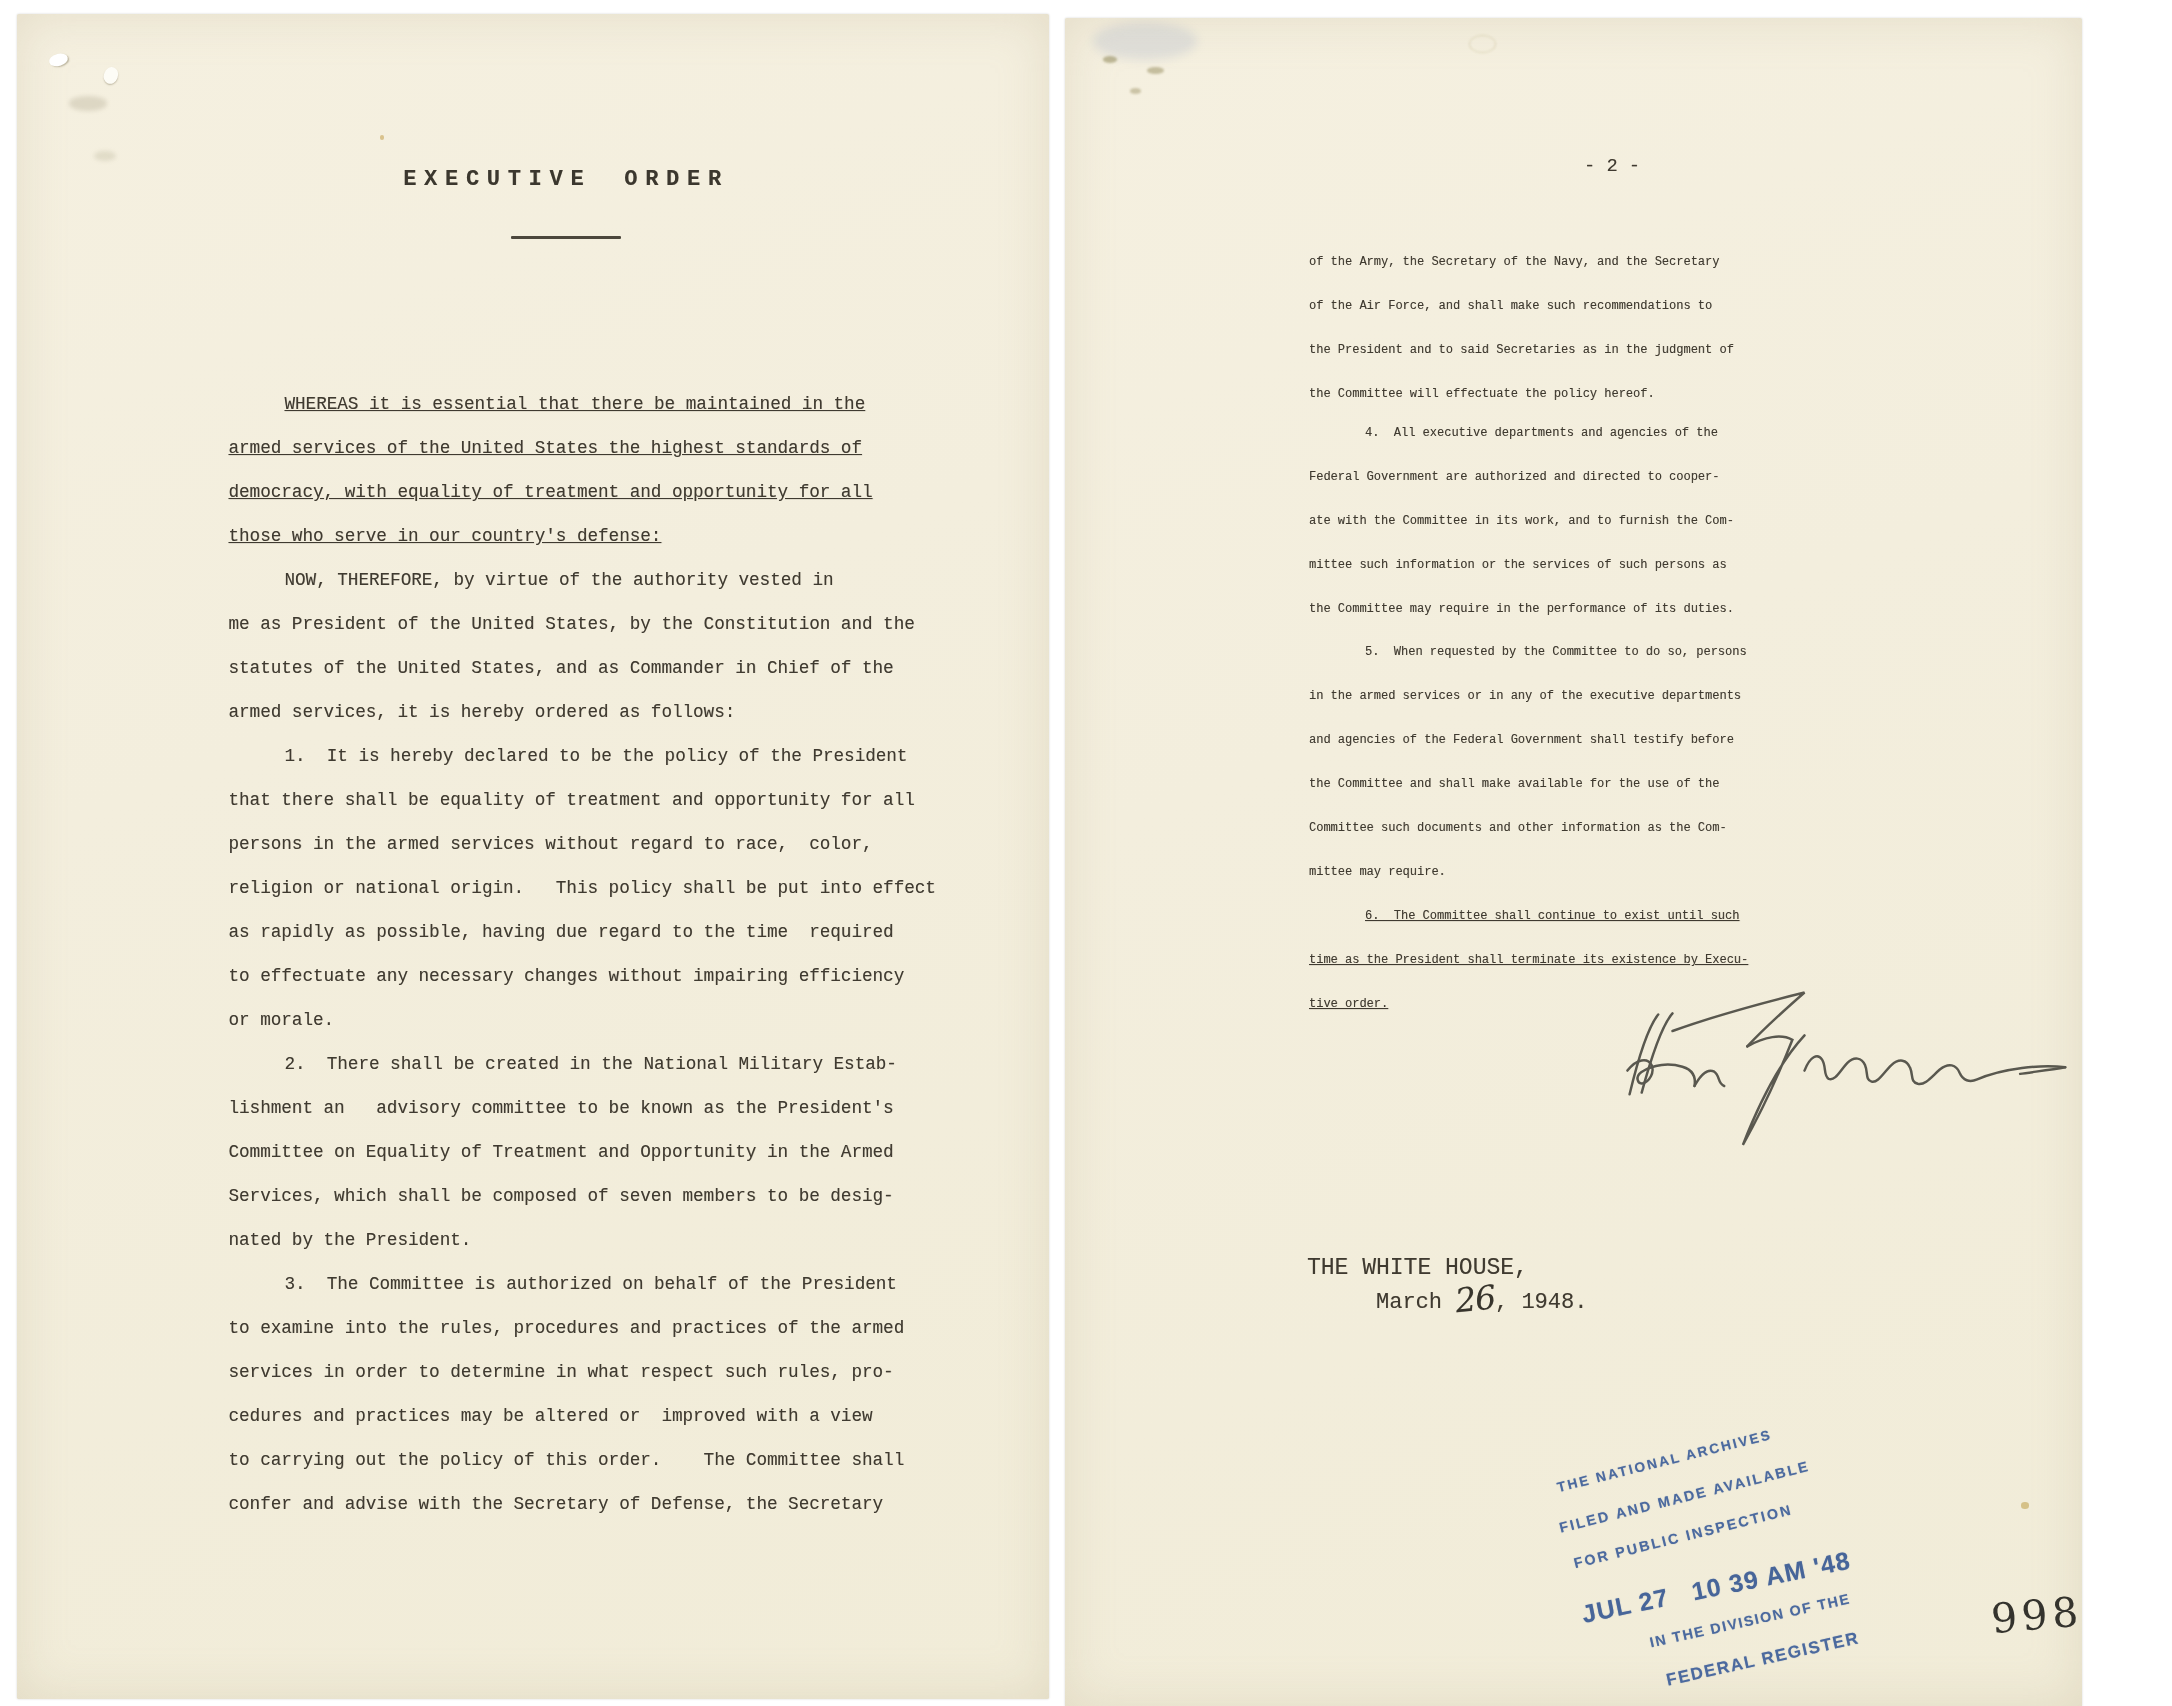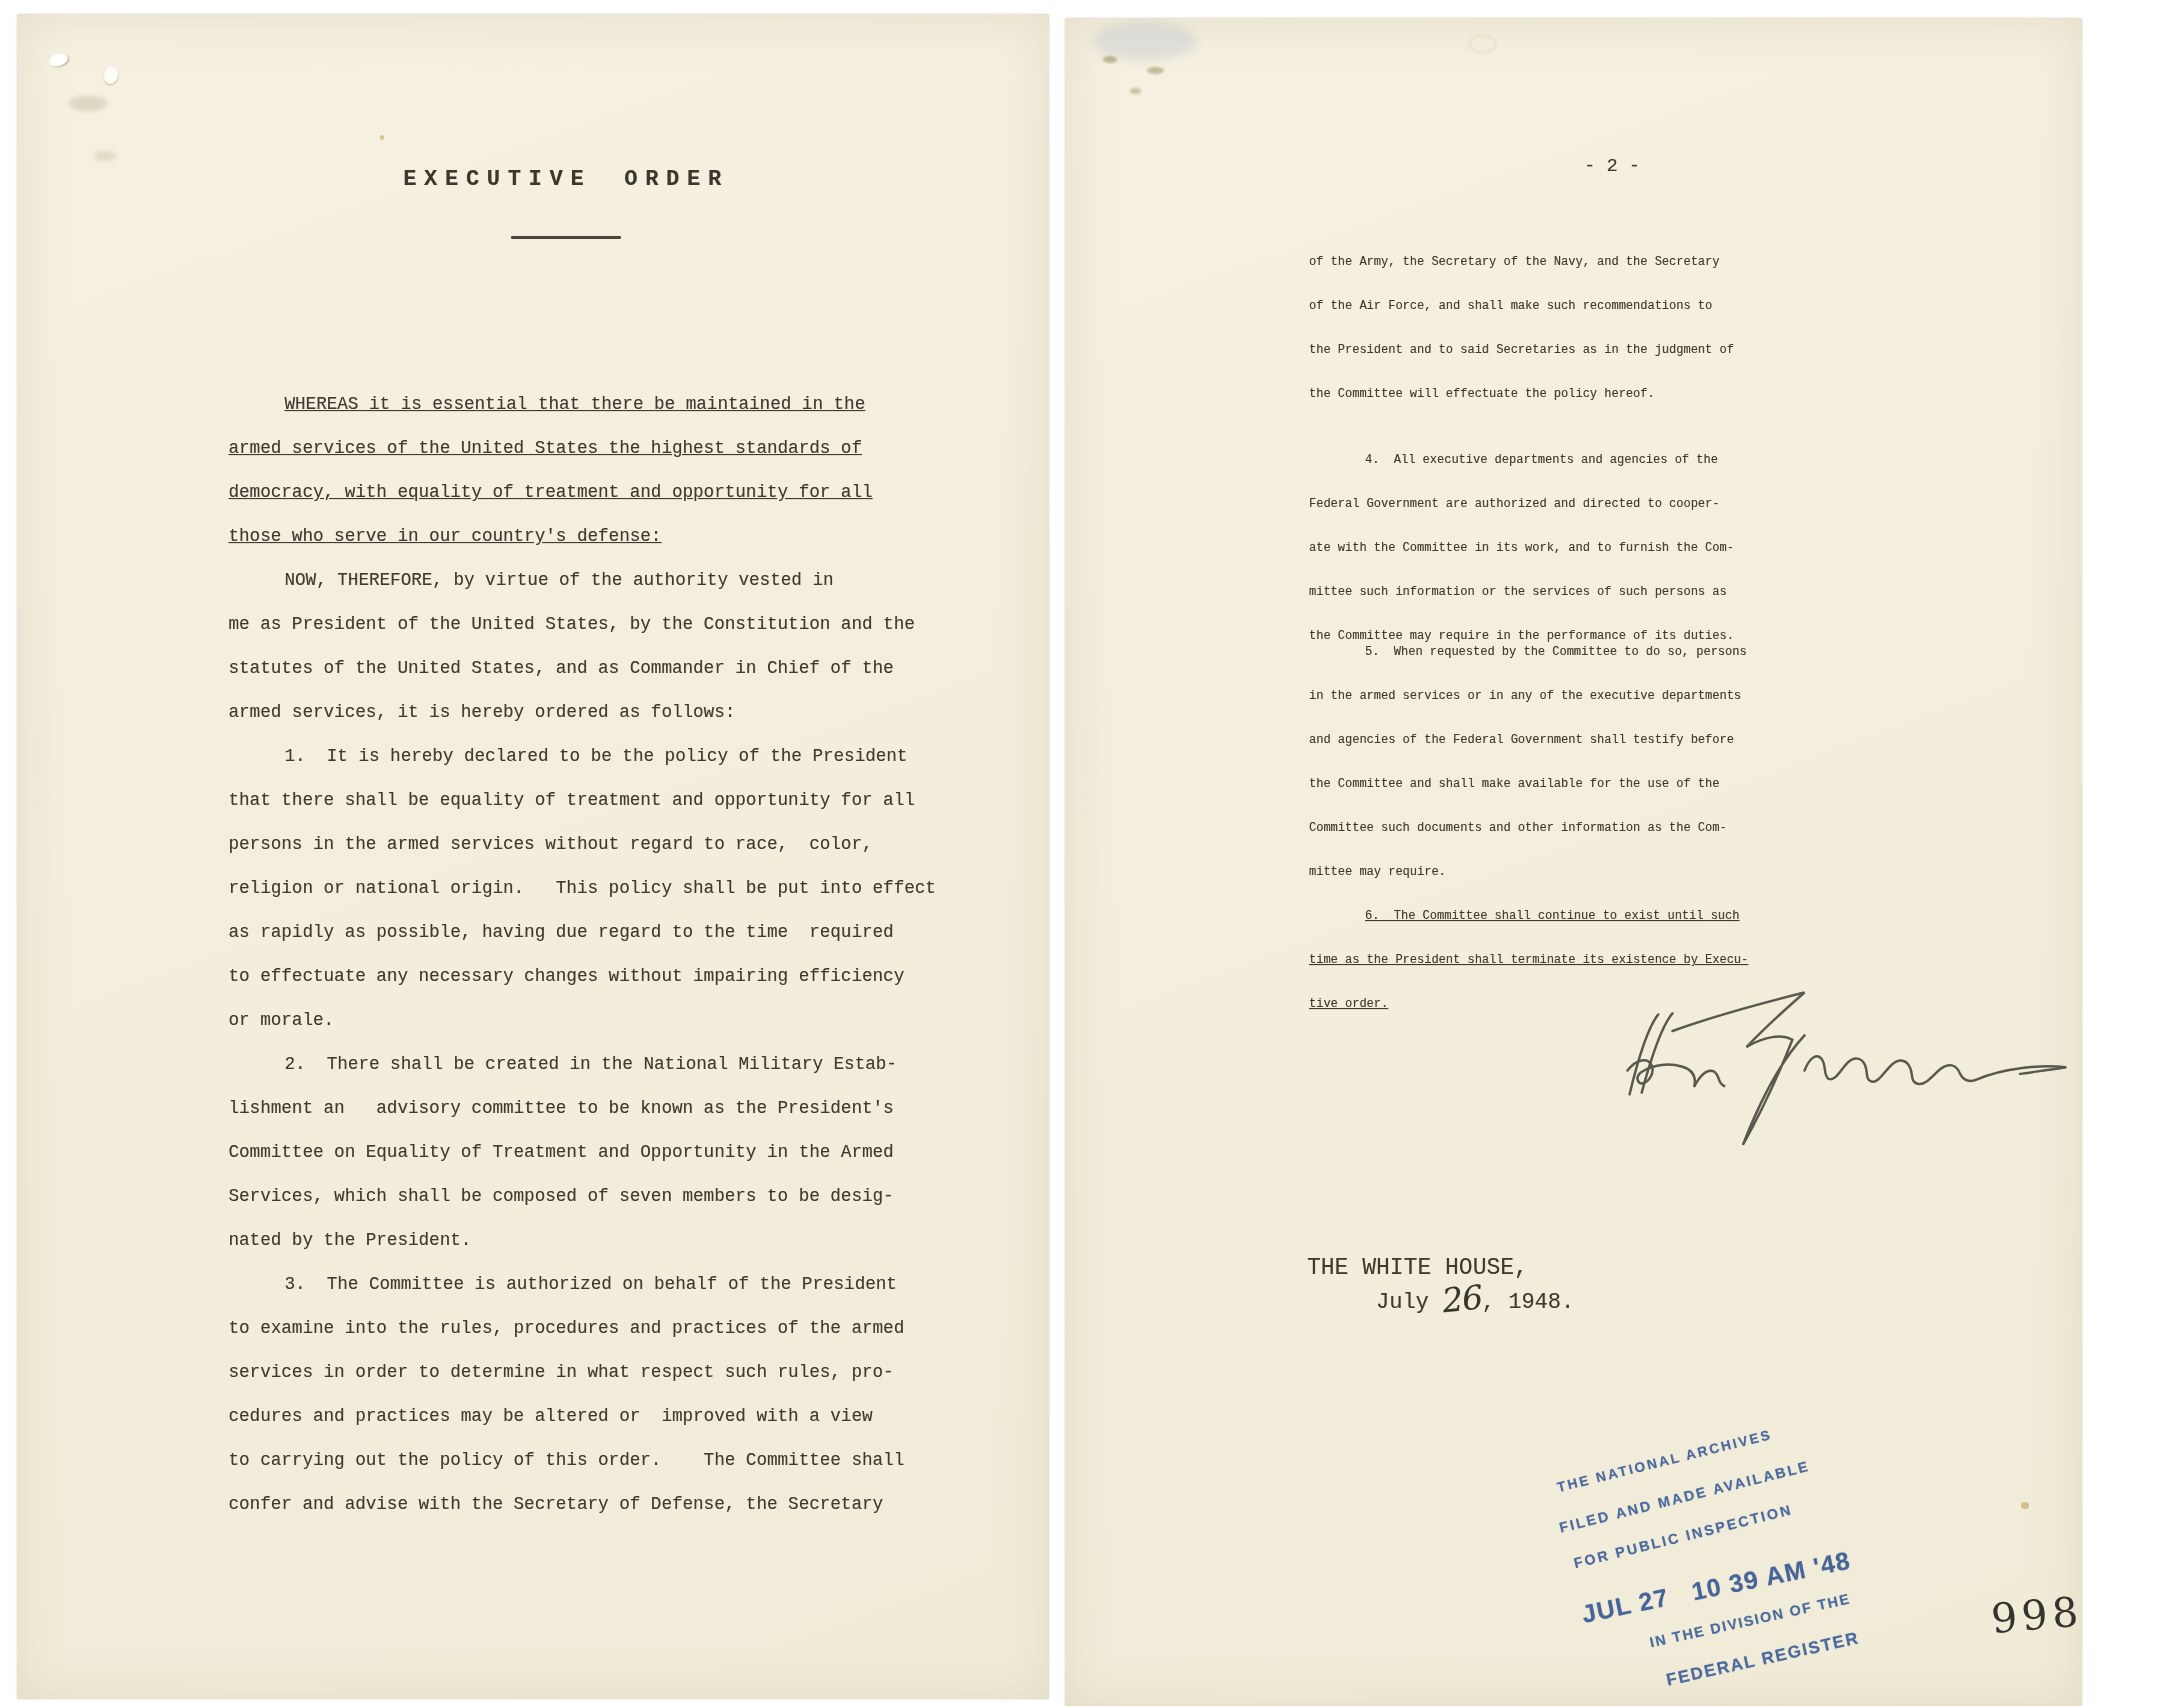--- a/index.html
+++ b/index.html
@@ -94,21 +94,21 @@
 </div>
 
 <div class="page" id="page2">
 
   <div class="tw pagenum" style="top:137px;">- 2 -</div>
 
   <div class="tw body2" style="top:222px;">of the Army, the Secretary of the Navy, and the Secretary
 of the Air Force, and shall make such recommendations to
 the President and to said Secretaries as in the judgment of
 the Committee will effectuate the policy hereof.</div>
-  <div class="tw body2 indent" style="top:420px;font-family:Liberation Mono, monospace;">4.  All executive departments and agencies of the
+  <div class="tw body2 indent" style="top:393px;font-family:Liberation Mono, monospace;">4.  All executive departments and agencies of the
 Federal Government are authorized and directed to cooper-
 ate with the Committee in its work, and to furnish the Com-
 mittee such information or the services of such persons as
 the Committee may require in the performance of its duties.</div>
   <div class="tw body2 indent" style="top:612px;">5.  When requested by the Committee to do so, persons
 in the armed services or in any of the executive departments
 and agencies of the Federal Government shall testify before
 the Committee and shall make available for the use of the
 Committee such documents and other information as the Com-
 mittee may require.</div>
@@ -126,21 +126,21 @@
         <path d="M 226 108 C 258 90 288 85 308 96 C 282 162 250 230 218 287 C 246 215 282 140 330 88"></path>
         <path d="M 8 152 C 25 130 45 128 52 142 C 58 155 48 172 36 175 C 26 177 22 163 33 155 C 55 140 85 138 108 145 C 125 150 133 162 130 180"></path>
         <path d="M 130 180 C 142 158 155 148 166 154 C 176 160 172 176 184 180"></path>
         <path d="M 330 152 C 340 126 354 120 362 132 C 370 144 364 162 374 167 C 386 172 396 150 408 138 C 420 126 434 128 440 142 C 446 156 440 168 452 172 C 464 175 474 155 488 142 C 502 129 516 132 522 147 C 528 161 522 172 536 176 C 550 179 562 162 576 150 C 592 137 606 141 612 156 C 618 170 630 174 644 168 C 690 148 762 140 804 146"></path>
         <path d="M 804 146 C 776 151 740 155 722 158"></path>
       </g>
     </svg>
   </div>
 
   <div class="tw closing-place">THE WHITE HOUSE,</div>
-  <div class="tw closing-date"><span>July </span><span class="day">26</span><span>, 1948.</span></div>
+  <div class="tw closing-date"><span>March </span><span class="day">26</span><span>, 1948.</span></div>
 
   <div class="stamp">
     <div class="s1">THE NATIONAL ARCHIVES</div>
     <div class="s2">FILED AND MADE AVAILABLE</div>
     <div class="s3">FOR PUBLIC INSPECTION</div>
     <div class="s4">JUL 27   10 39 AM '48</div>
     <div class="s5">IN THE DIVISION OF THE</div>
     <div class="s6">FEDERAL REGISTER</div>
   </div>
 

